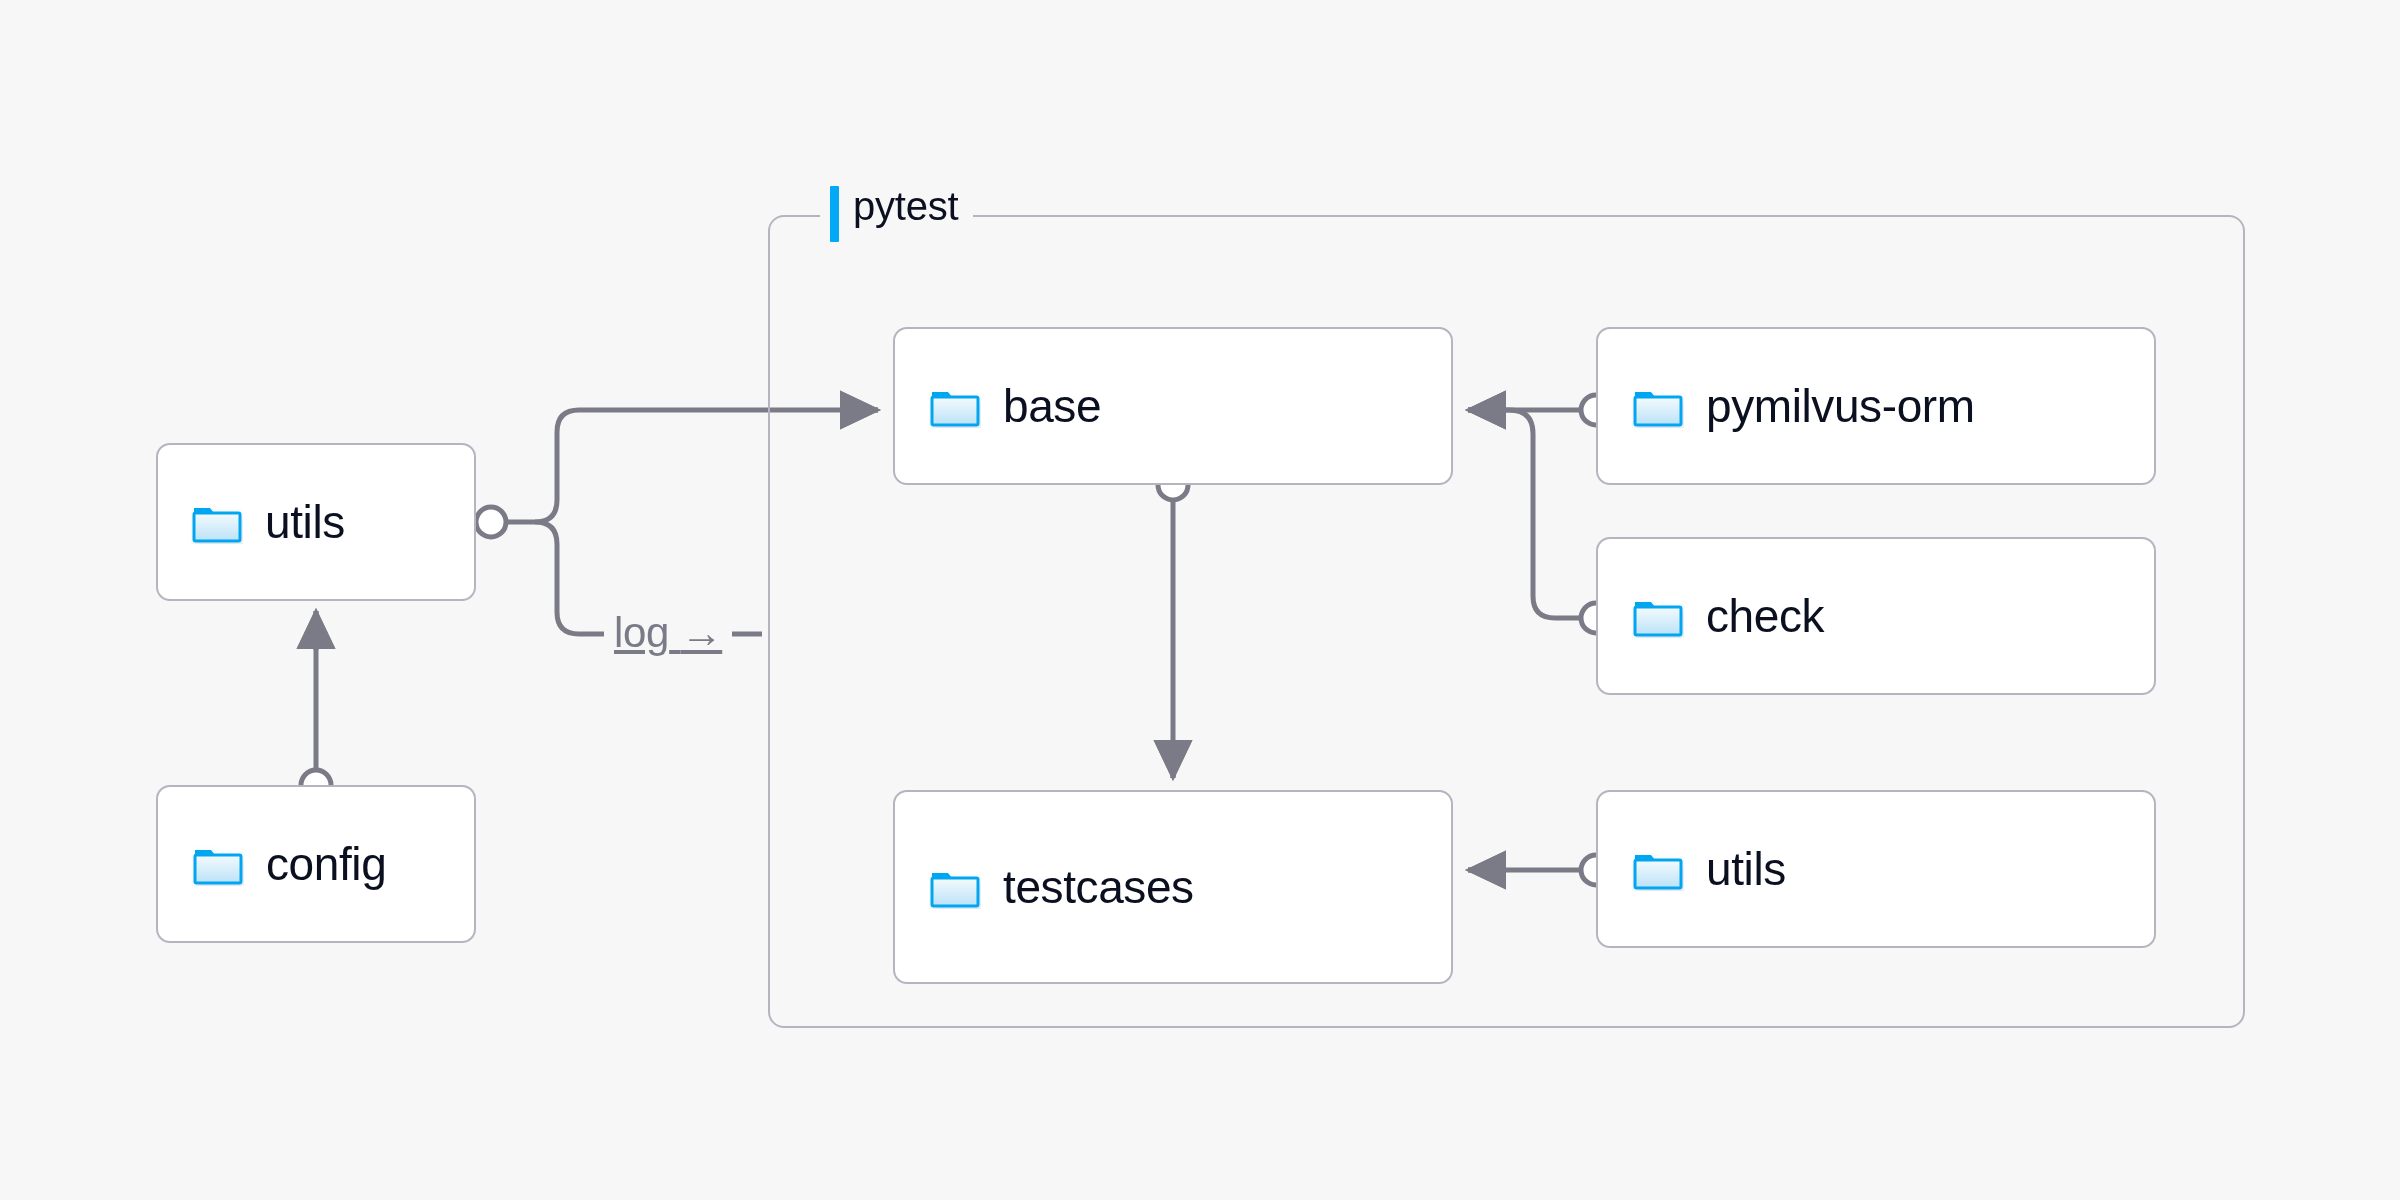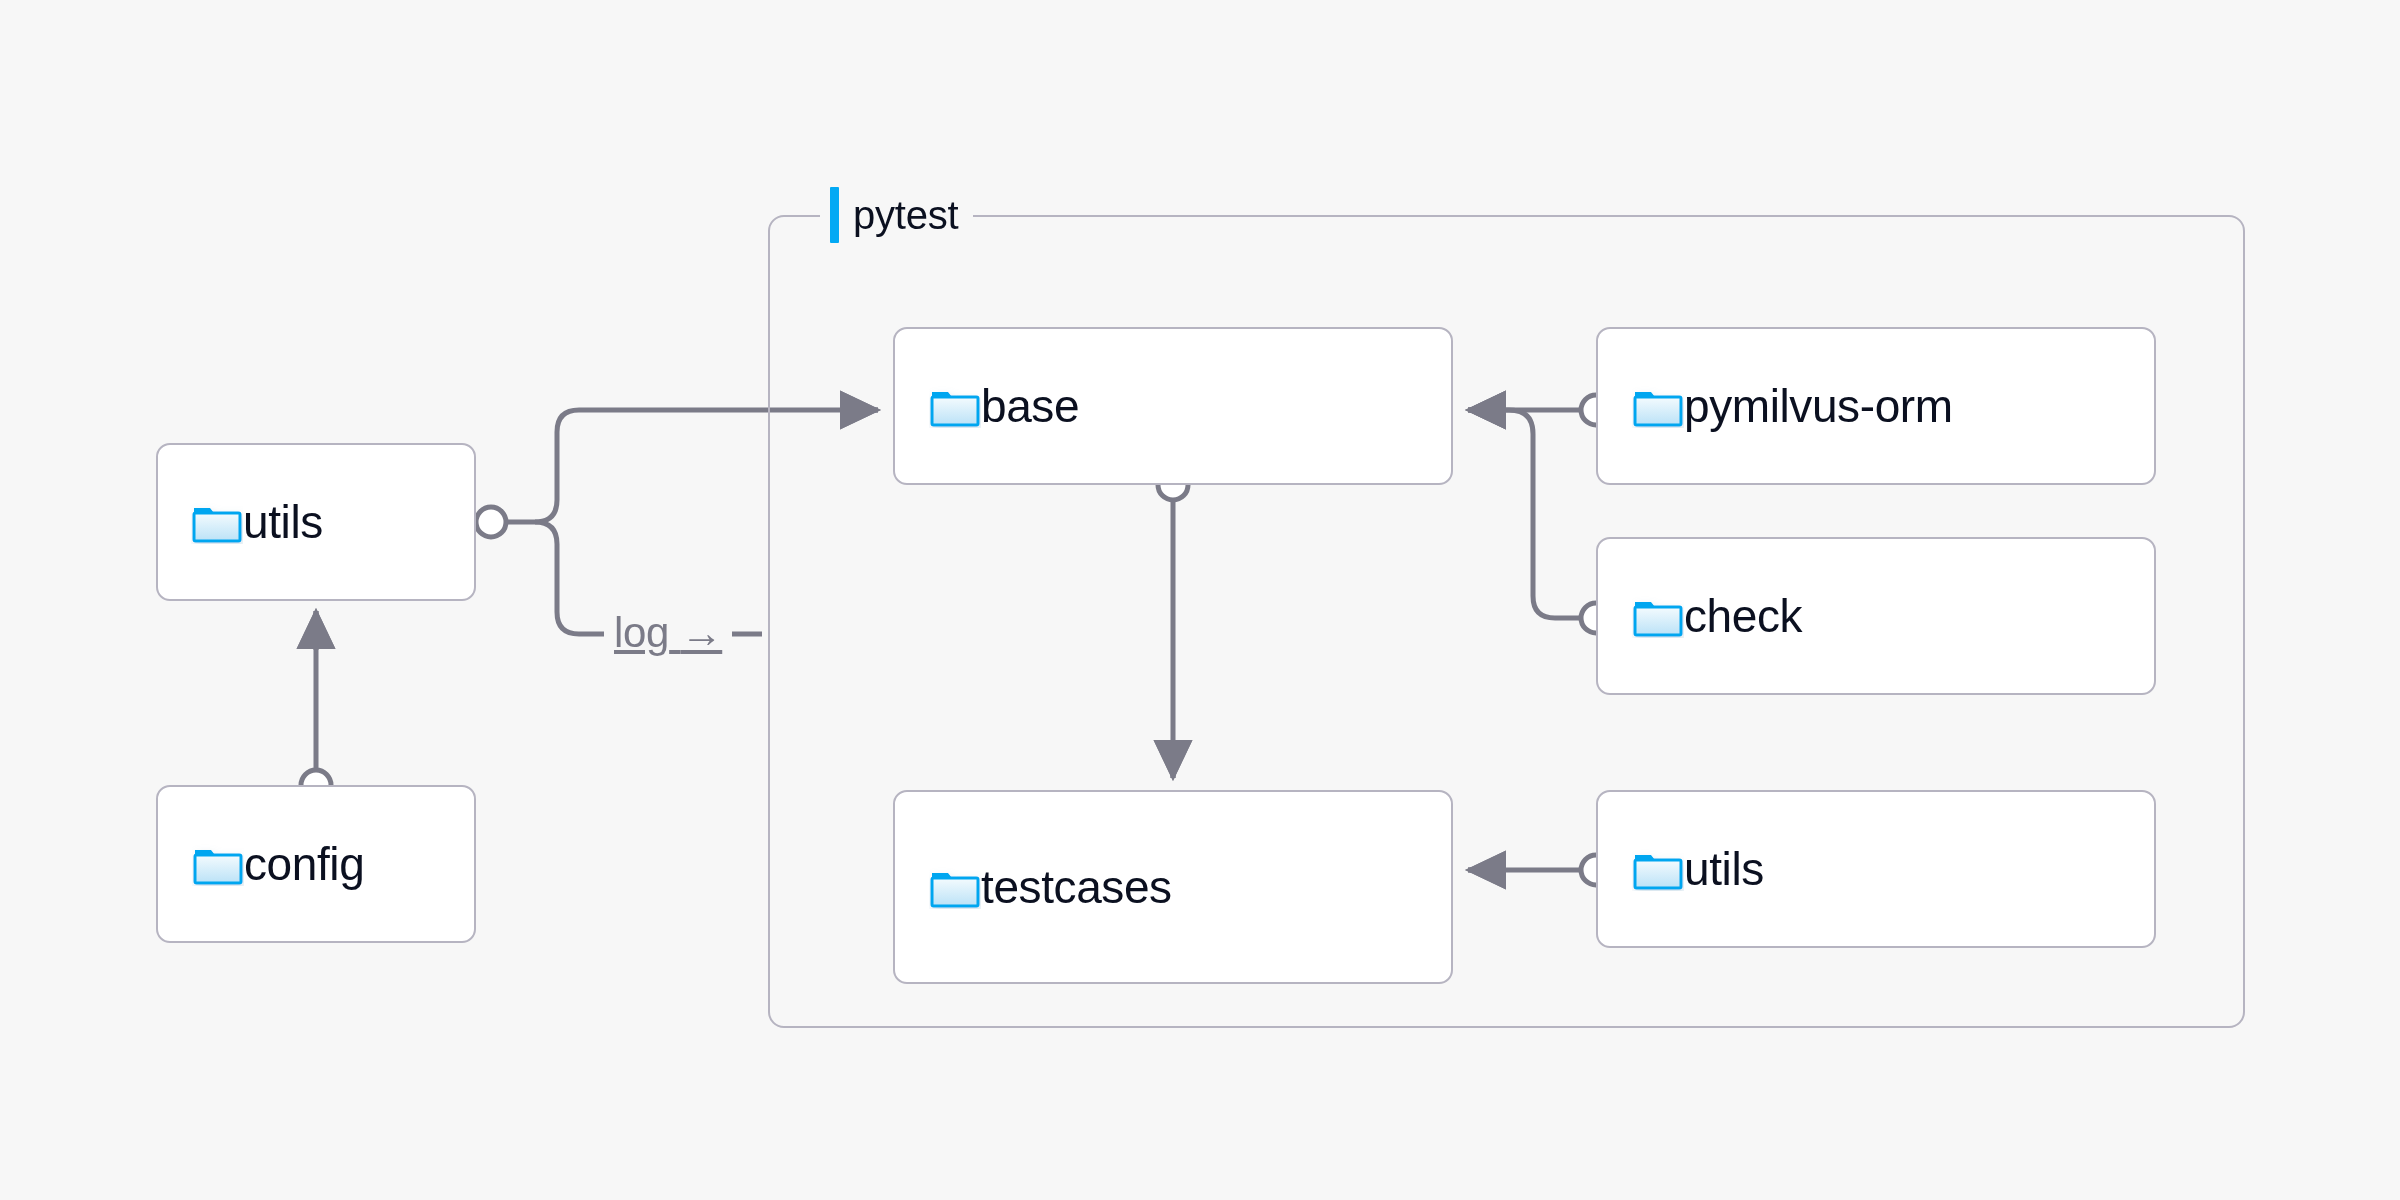--- a/index.html
+++ b/index.html
@@ -32,20 +32,21 @@
     background: #ffffff;
     border: 2px solid #b6b4c1;
     border-radius: 14px;
     display: flex;
     align-items: center;
     padding-left: 34px;
   }
   .node-inner {
     display: flex;
     align-items: center;
+    gap: 22px;
   }
   .node-label {
     font-size: 46px;
     color: #0b1020;
     letter-spacing: -0.4px;
     white-space: nowrap;
     line-height: 1;
   }
   .folder-ico {
     width: 52px;
@@ -56,21 +57,20 @@
   .group-box {
     position: absolute;
     box-sizing: border-box;
     background: transparent;
     border: 2px solid #b6b4c1;
     border-radius: 16px;
   }
   .group-title-wrap {
     position: absolute;
     display: flex;
-    align-items: center;
     gap: 14px;
     background: #f7f7f7;
     padding: 0 14px 0 10px;
     height: 58px;
   }
   .group-bar {
     width: 9px;
     height: 56px;
     background: #03a9f4;
     border-radius: 1px;

